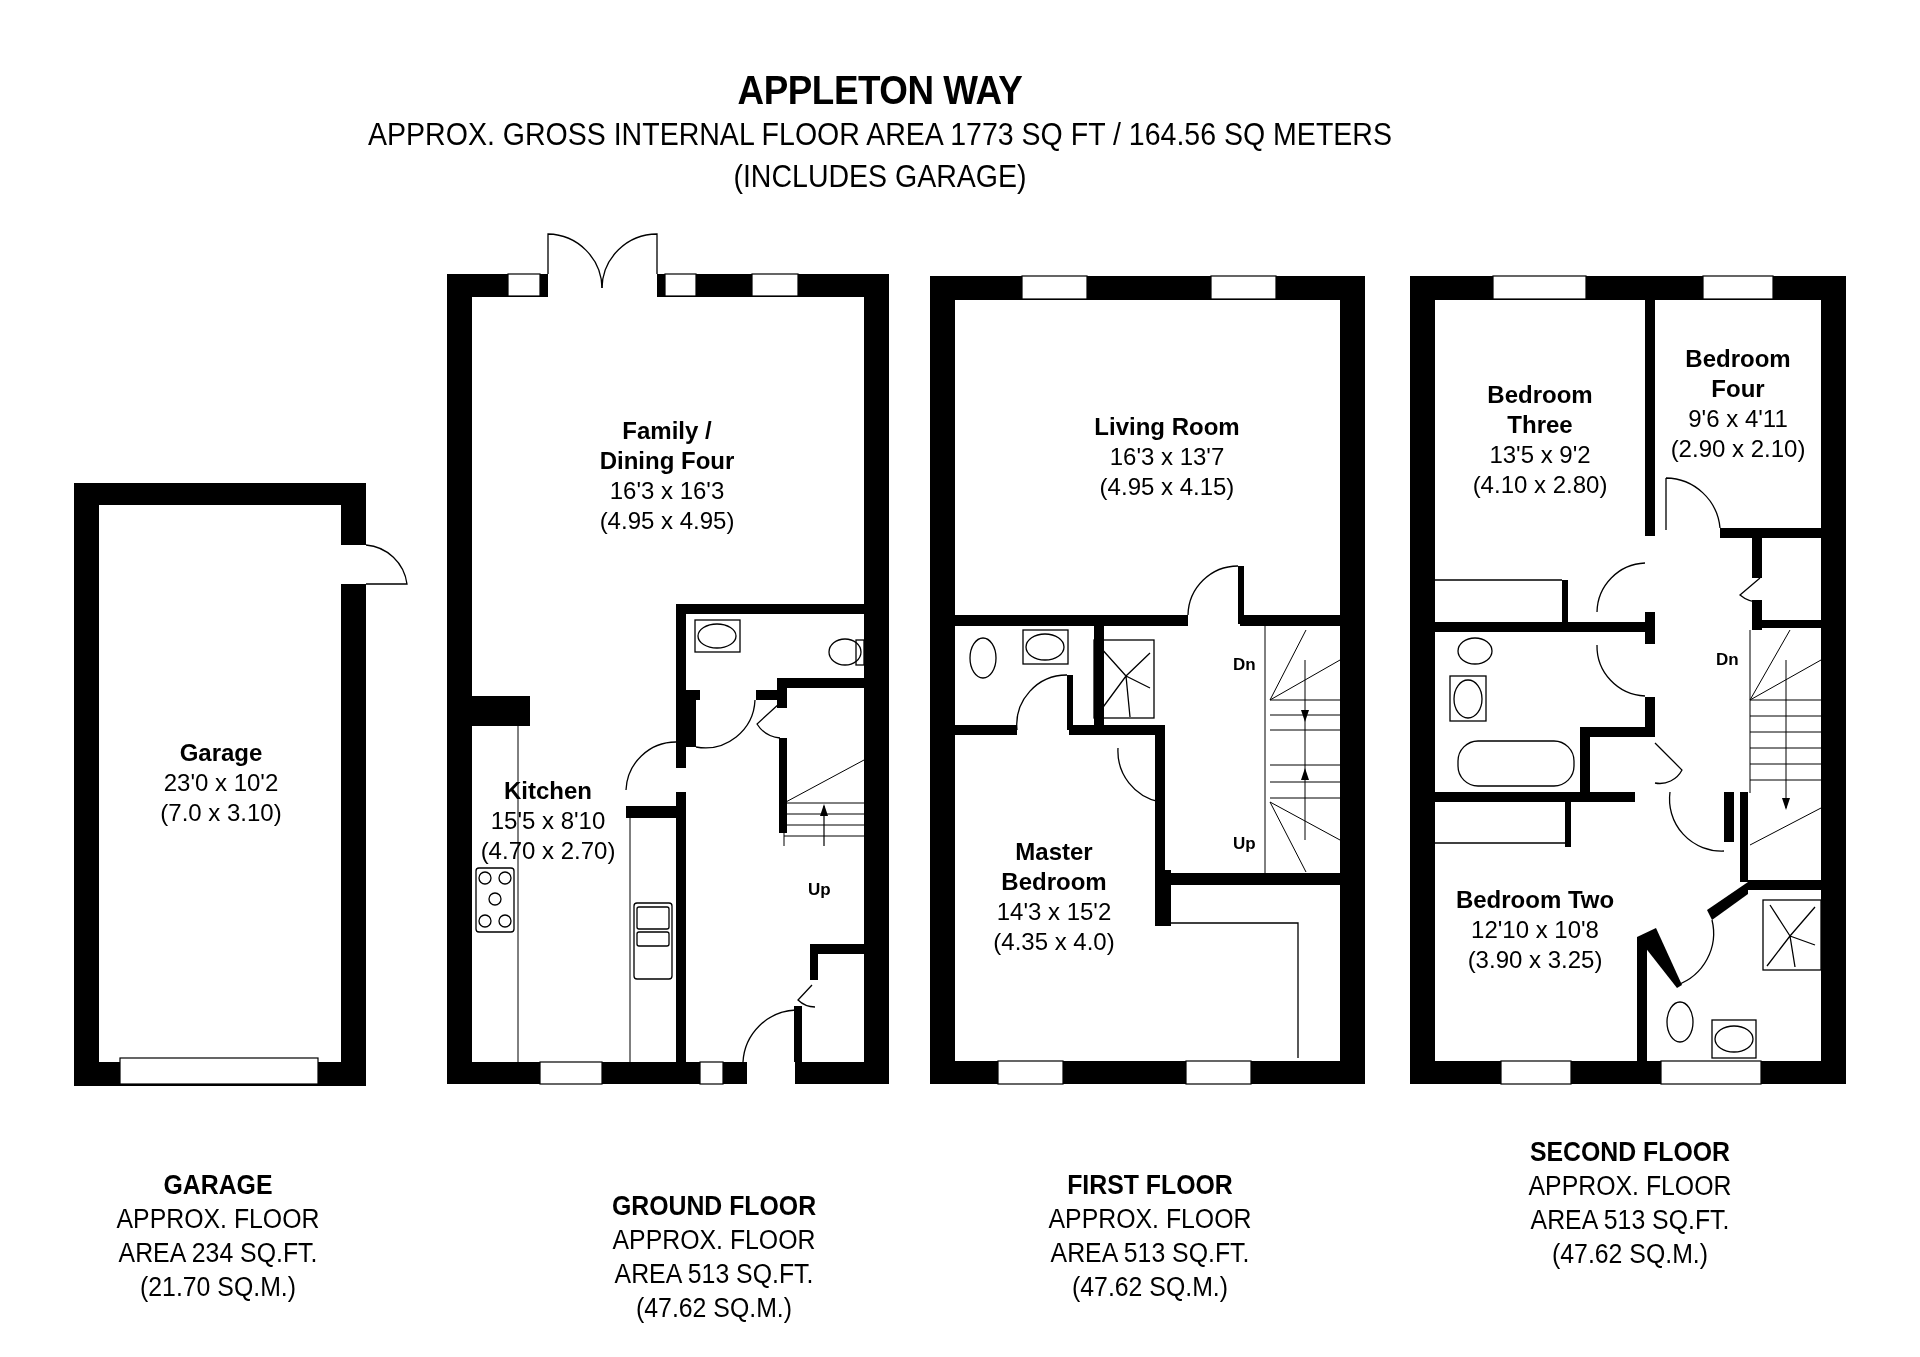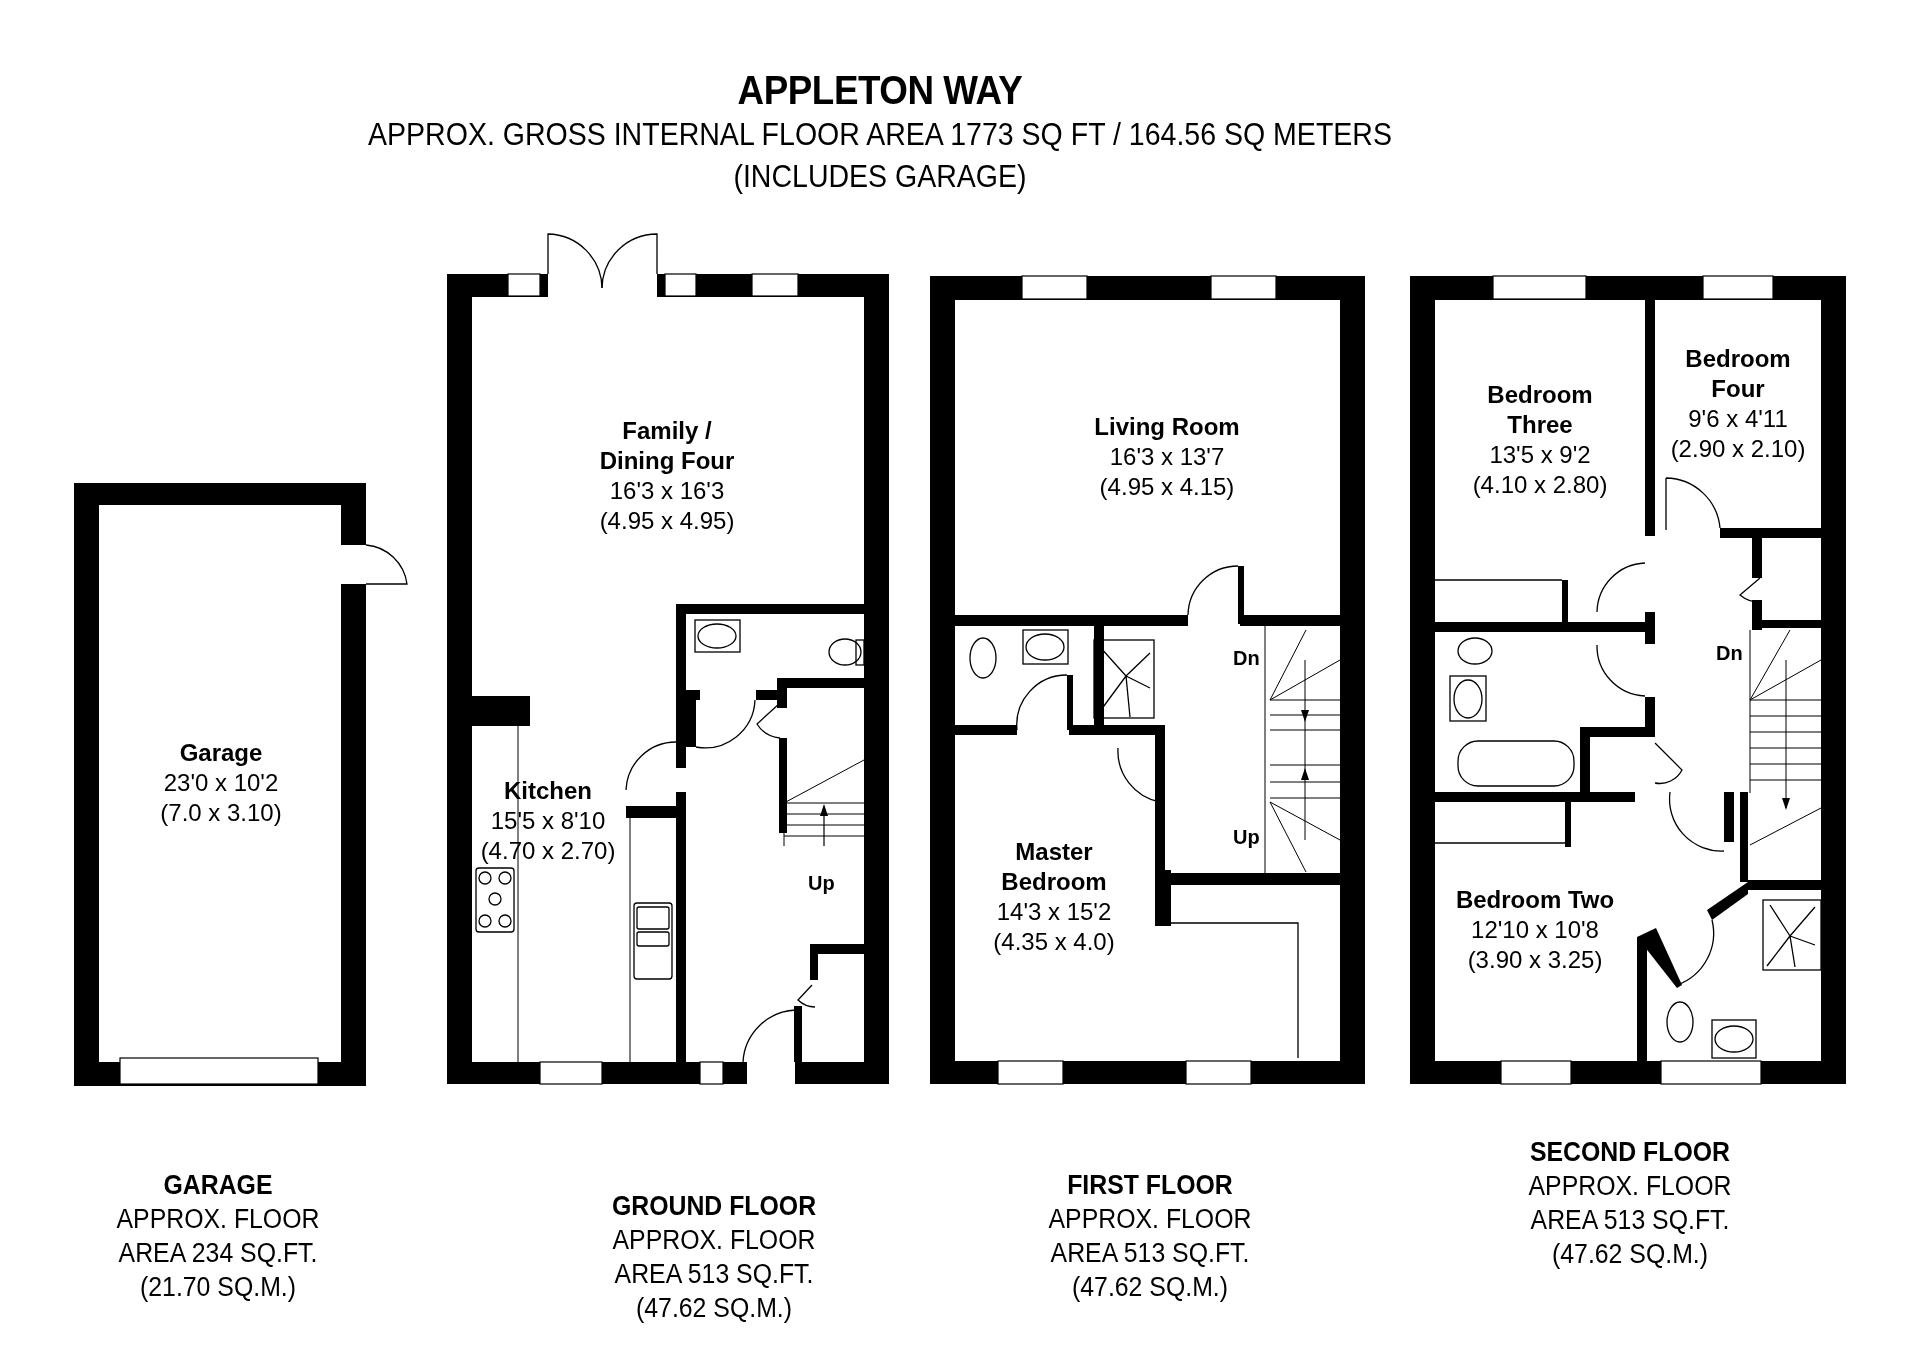--- a/index.html
+++ b/index.html
@@ -11,21 +11,21 @@
   .subtitle { font-size: 31px; line-height: 42px; transform: scaleX(0.92); }
   .note { font-size: 31px; line-height: 42px; transform: scaleX(0.92); }
   svg.plan { position: absolute; left: 0; top: 0; }
   .wall { fill: #000; }
   .thin { fill: none; stroke: #000; stroke-width: 1.3; }
   .win { fill: #fff; stroke: #000; stroke-width: 1.2; }
   .room-label { position: absolute; text-align: center; font-size: 24px; line-height: 30px;
                 transform: translateX(-50%); white-space: nowrap; }
   .room-label .name { font-weight: bold; display: block; white-space: pre-line; }
   .room-label .dim { display: block; }
-  .stair-label { position: absolute; font-weight: bold; font-size: 20px; }
+  .stair-label { position: absolute; font-weight: bold; font-size: 17px; margin-top: 8px; }
   .floor-caption { position: absolute; text-align: center; transform: translateX(-50%);
                    font-size: 27px; line-height: 34px; white-space: nowrap; }
   .floor-caption .fname { font-weight: bold; display: block; transform: scaleX(0.92); }
   .floor-caption .fline { display: block; transform: scaleX(0.92); }
 </style>
 </head>
 <body>
 
 <div class="header">
   <div class="title">APPLETON WAY</div>

